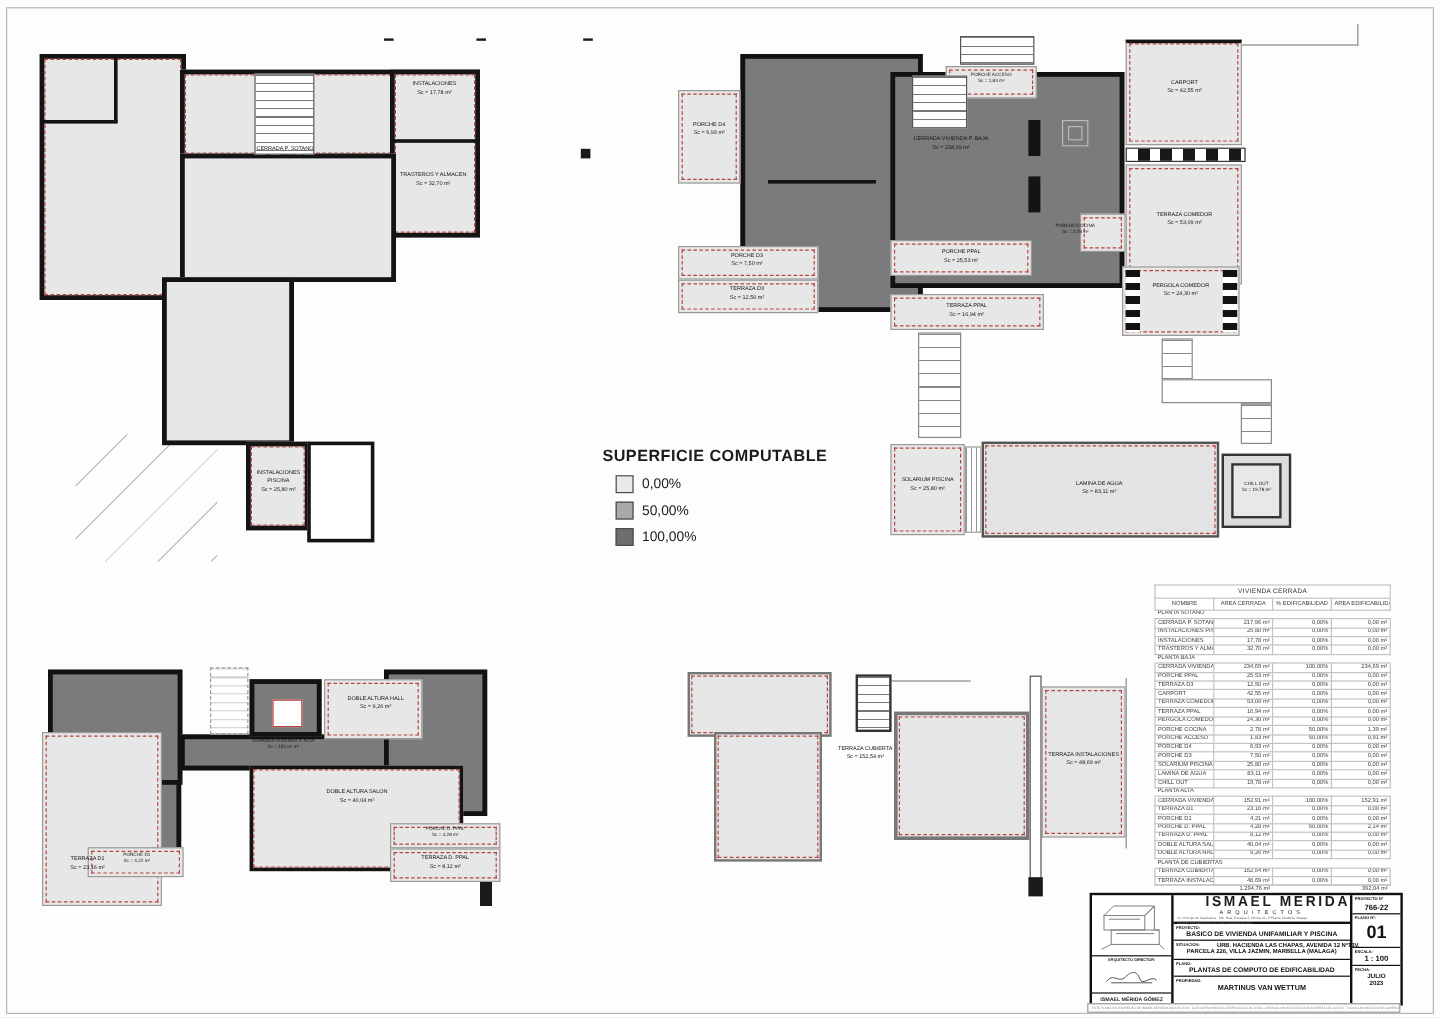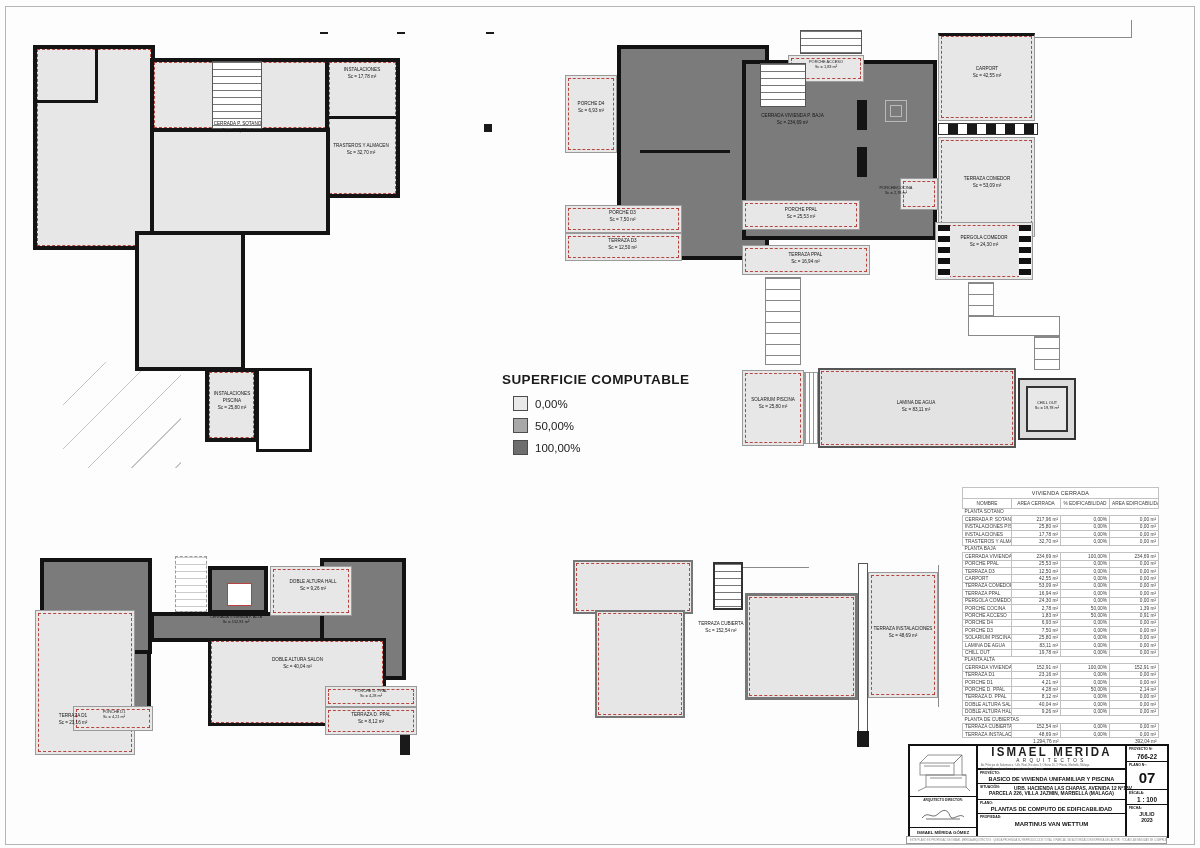--- a/index.html
+++ b/index.html
@@ -51,21 +51,21 @@
   
   #tblock{position:absolute;left:908px;top:744px;width:257px;height:90px;border:2px solid #111;
           background:#fff;display:flex;z-index:40;}
   #tblock .c1{width:68px;border-right:2px solid #111;display:flex;flex-direction:column;box-sizing:border-box;}
   #tblock .c2{flex:1;display:flex;flex-direction:column;border-right:2px solid #111;box-sizing:border-box;}
   #tblock .c3{width:40px;display:flex;flex-direction:column;box-sizing:border-box;}
   .tb-row{position:relative;border-bottom:1px solid #111;box-sizing:border-box;}
   .tb-row:last-child{border-bottom:none;}
   .tb-lab{position:absolute;left:2px;top:1px;font-size:3.4px;font-weight:700;color:#111;}
   .tb-val{width:100%;text-align:center;font-weight:700;color:#111;}
-  .brand{font-size:11.5px;font-weight:700;letter-spacing:2.2px;text-align:center;line-height:11px;transform:scaleY(1.05);}
+  .brand{font-size:11.5px;font-weight:700;letter-spacing:2.2px;text-align:right;line-height:11px;transform:scaleY(1.05);}
   .brand2{font-size:4.6px;letter-spacing:3.4px;text-align:center;line-height:5px;}
   .addr{font-size:2.7px;color:#666;line-height:3.4px;padding:1px 3px 0 3px;display:flex;justify-content:space-between;}
   .tinyline{position:absolute;left:906px;top:836px;width:261px;height:8px;border:1px solid #9a9a9a;
             font-size:2.6px;color:#8b8b8b;line-height:7px;white-space:nowrap;overflow:hidden;
             padding:0 3px;box-sizing:border-box;background:#fff;z-index:40;}
   svg{display:block;}
 </style>
 </head>
 <body>
 
@@ -547,21 +547,21 @@
       </div>
     </div>
 
     <div class="c3">
       <div class="tb-row" style="height:16px">
         <span class="tb-lab">PROYECTO Nº</span>
         <div class="tb-val" style="font-size:6.4px;margin-top:6.5px">766-22</div>
       </div>
       <div class="tb-row" style="height:28px">
         <span class="tb-lab">PLANO Nº:</span>
-        <div class="tb-val" style="font-size:15px;margin-top:7px">07</div>
+        <div class="tb-val" style="font-size:15px;margin-top:7px">01</div>
       </div>
       <div class="tb-row" style="height:15px">
         <span class="tb-lab">ESCALA:</span>
         <div class="tb-val" style="font-size:6.4px;margin-top:6px">1 : 100</div>
       </div>
       <div class="tb-row" style="flex:1">
         <span class="tb-lab">FECHA:</span>
         <div class="tb-val" style="font-size:5.2px;margin-top:5.5px">JULIO</div>
         <div class="tb-val" style="font-size:5.2px">2023</div>
       </div>

